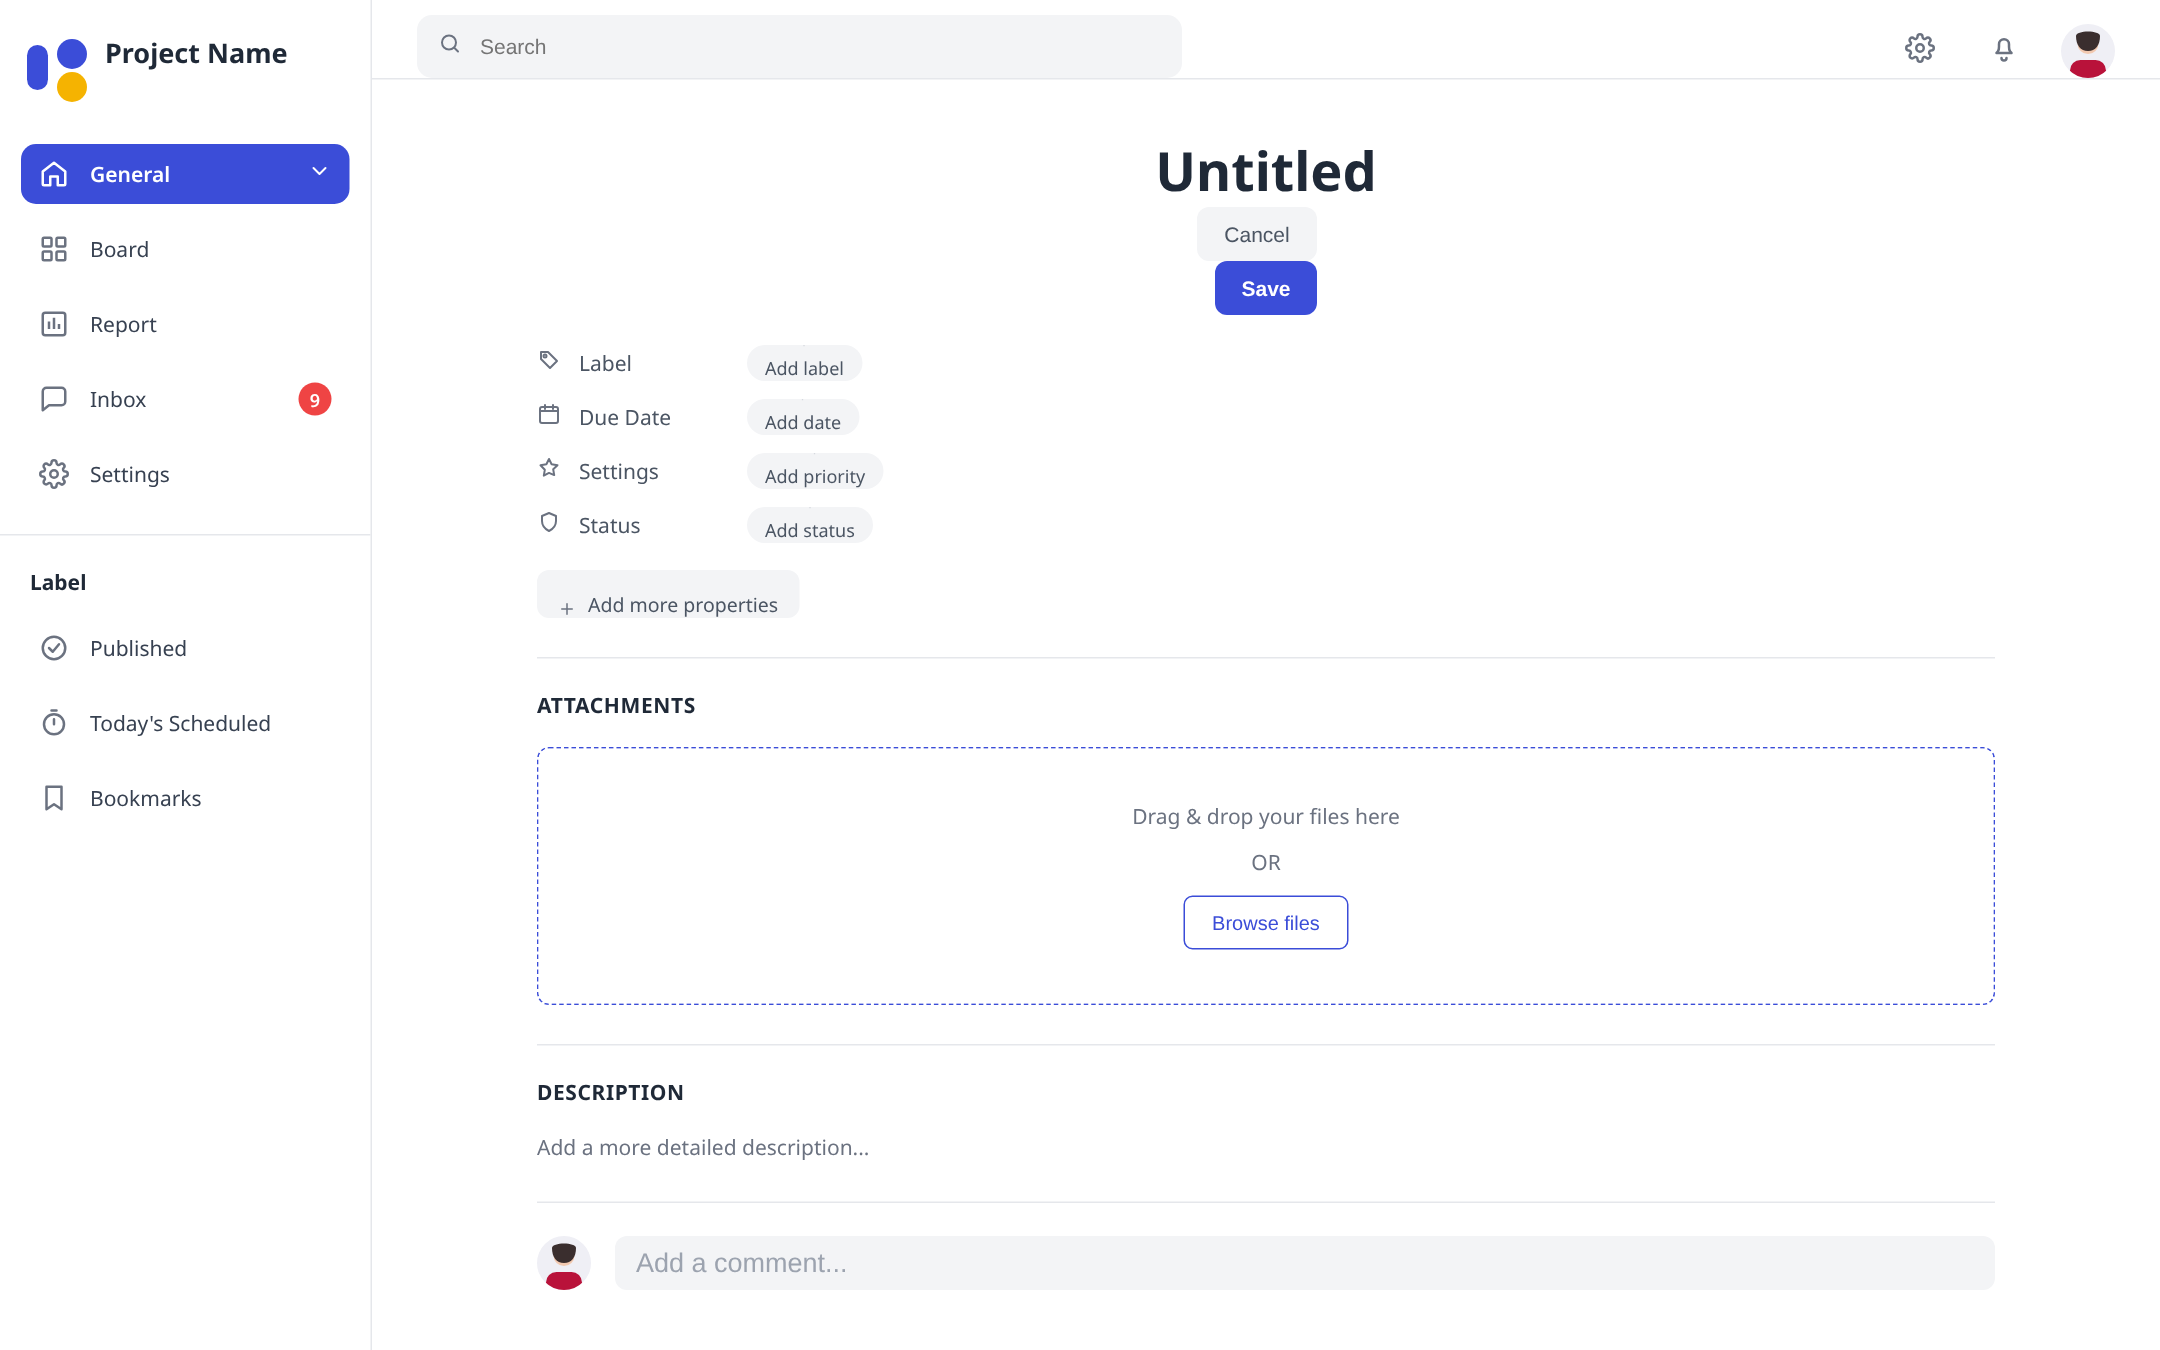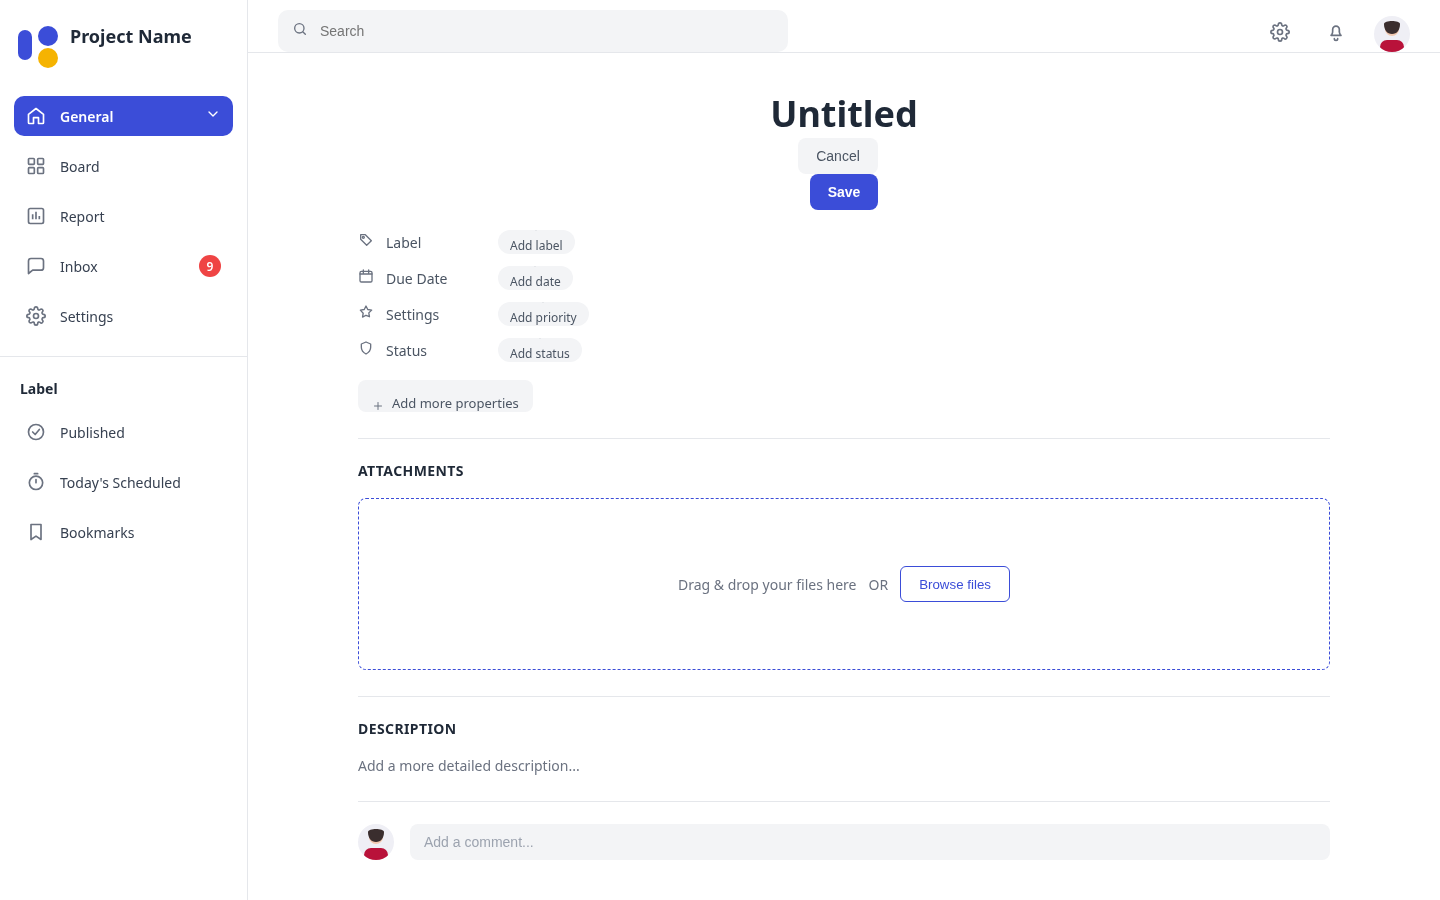--- a/index.html
+++ b/index.html
@@ -107,34 +107,34 @@
     font-size:13px;color:#4b5563;cursor:pointer;margin-top:6px;width:fit-content;
   }
   .add-more .plus{width:12px;height:12px;}
 
   .section-divider{height:1px;background:var(--divider);margin:26px 0 22px;}
   .section-head{font-size:14px;font-weight:700;letter-spacing:.4px;margin-bottom:18px;}
 
   .dropzone{
     border:1.5px dashed var(--accent);
     border-radius:8px;height:172px;
-    display:flex;flex-direction:row;align-items:center;justify-content:center;gap:12px;
+    display:flex;flex-direction:column;align-items:center;justify-content:center;gap:12px;
     color:var(--muted);
   }
   .browse-btn{
     height:36px;padding:0 18px;border-radius:6px;border:1.5px solid var(--accent);
     background:#fff;color:var(--accent);font-weight:500;cursor:pointer;
   }
 
   .desc-placeholder{color:var(--muted);font-size:14px;}
 
   .comment-row{display:flex;align-items:center;gap:16px;}
   .comment-input{
     flex:1;height:36px;background:var(--chip-bg);border-radius:8px;border:none;
-    padding:0 14px;font-size:14px;outline:none;color:var(--text);
+    padding:0 14px;font-size:18px;outline:none;color:var(--text);
   }
   .comment-input::placeholder{color:var(--very-muted);}
   .avatar.small{width:36px;height:36px;}
 </style>
 </head>
 <body>
 
 <aside class="sidebar">
   <div class="brand">
     <div class="logo">

